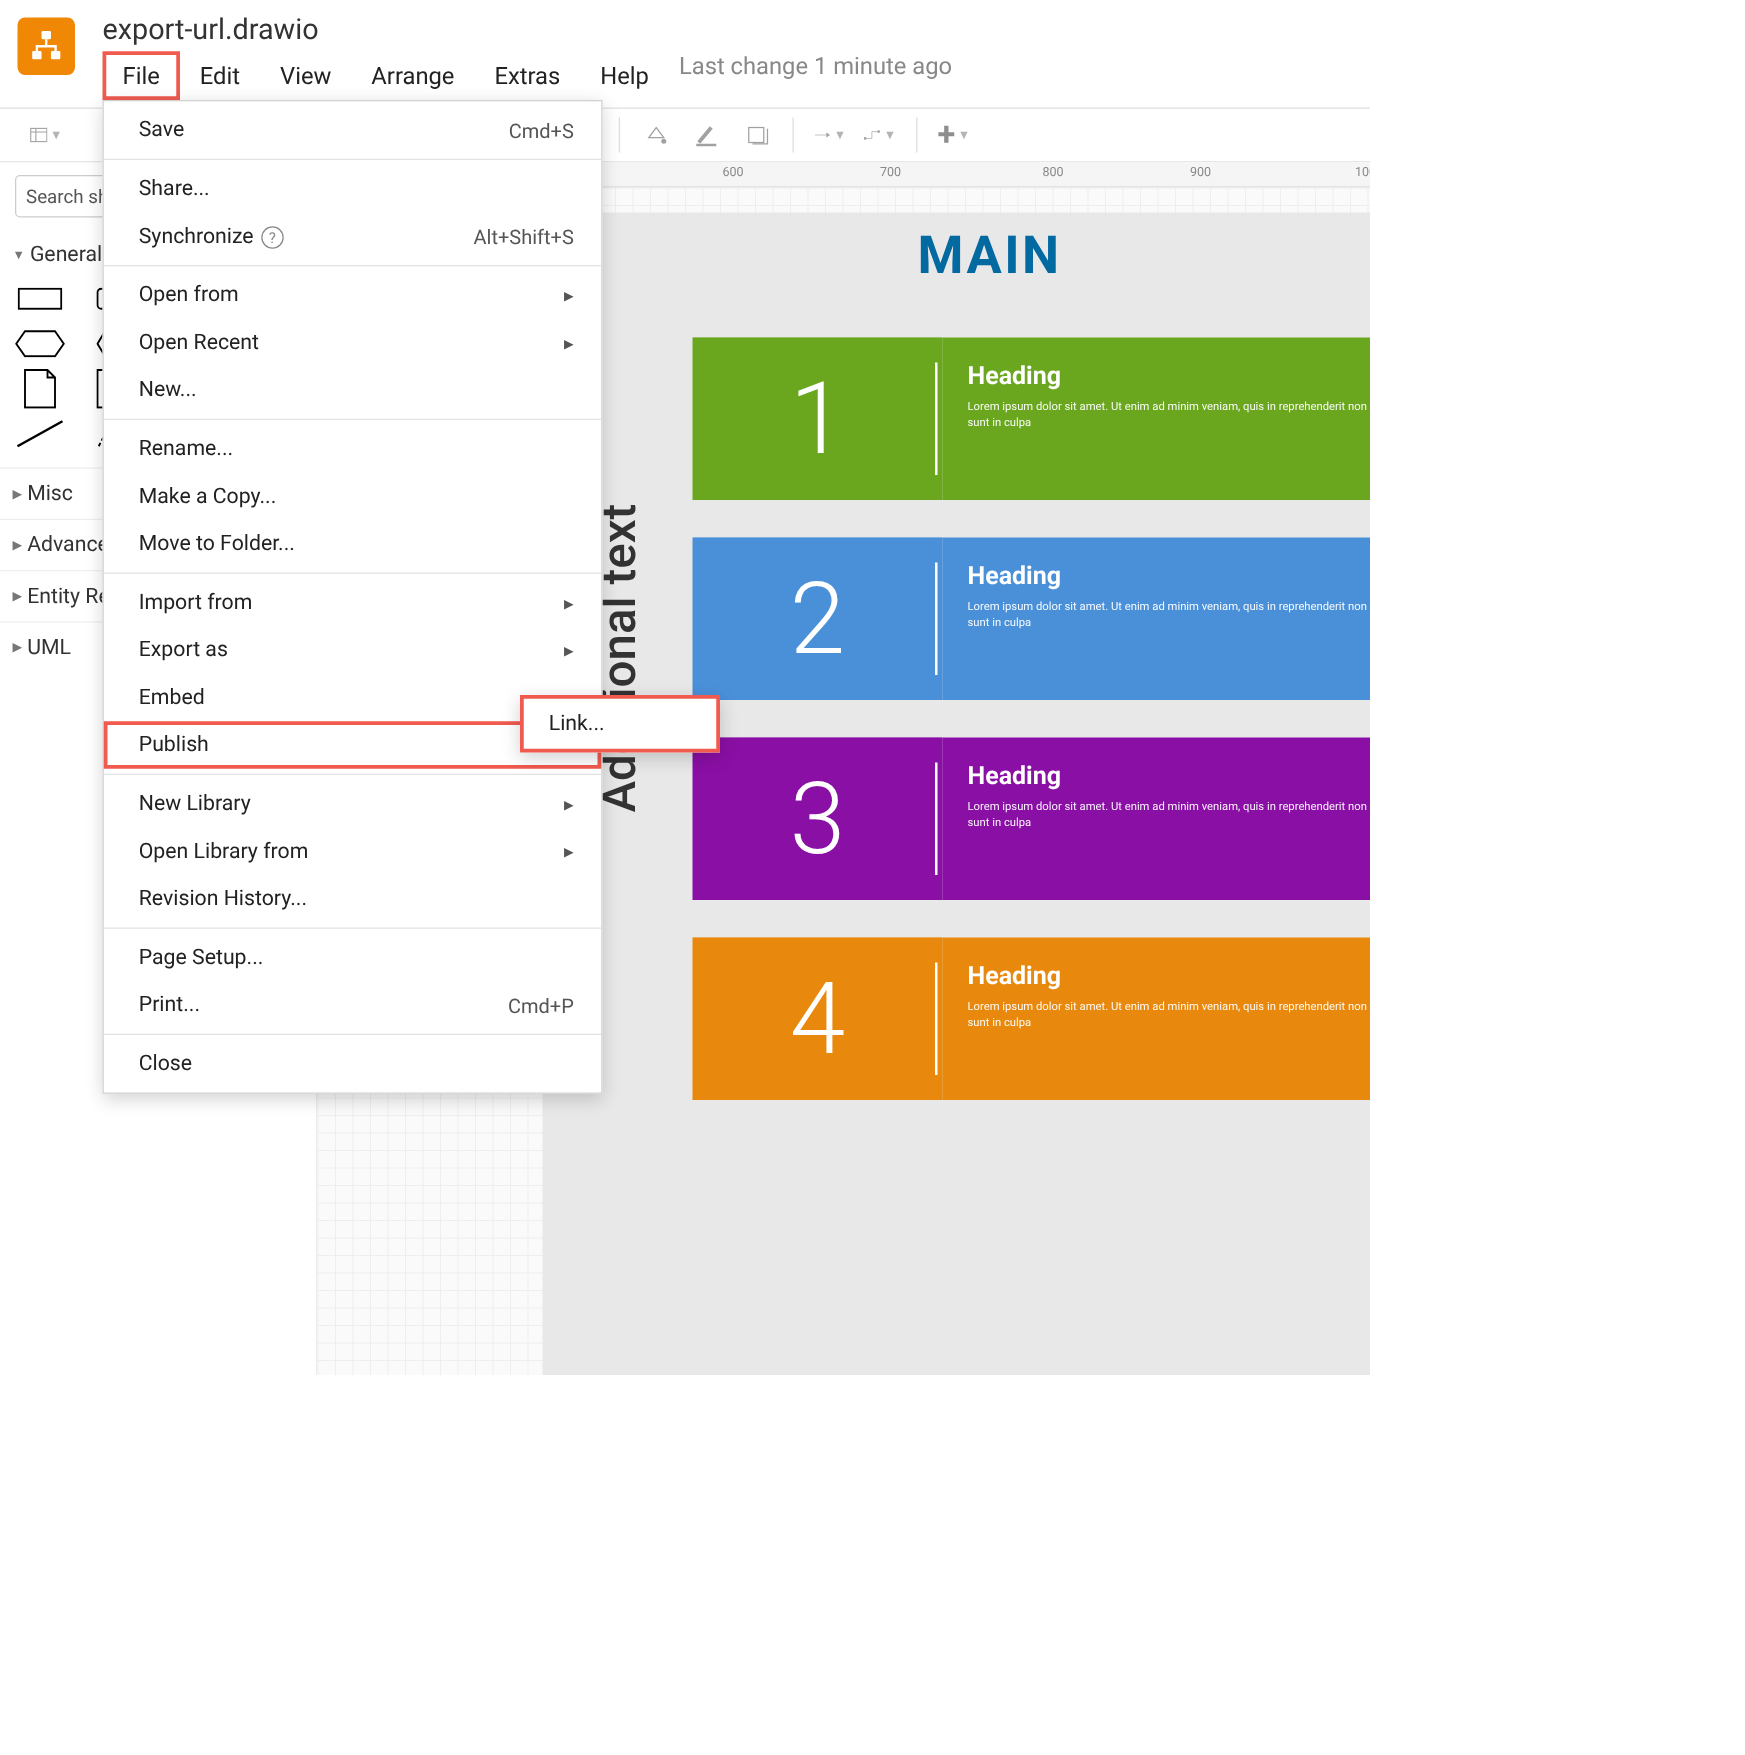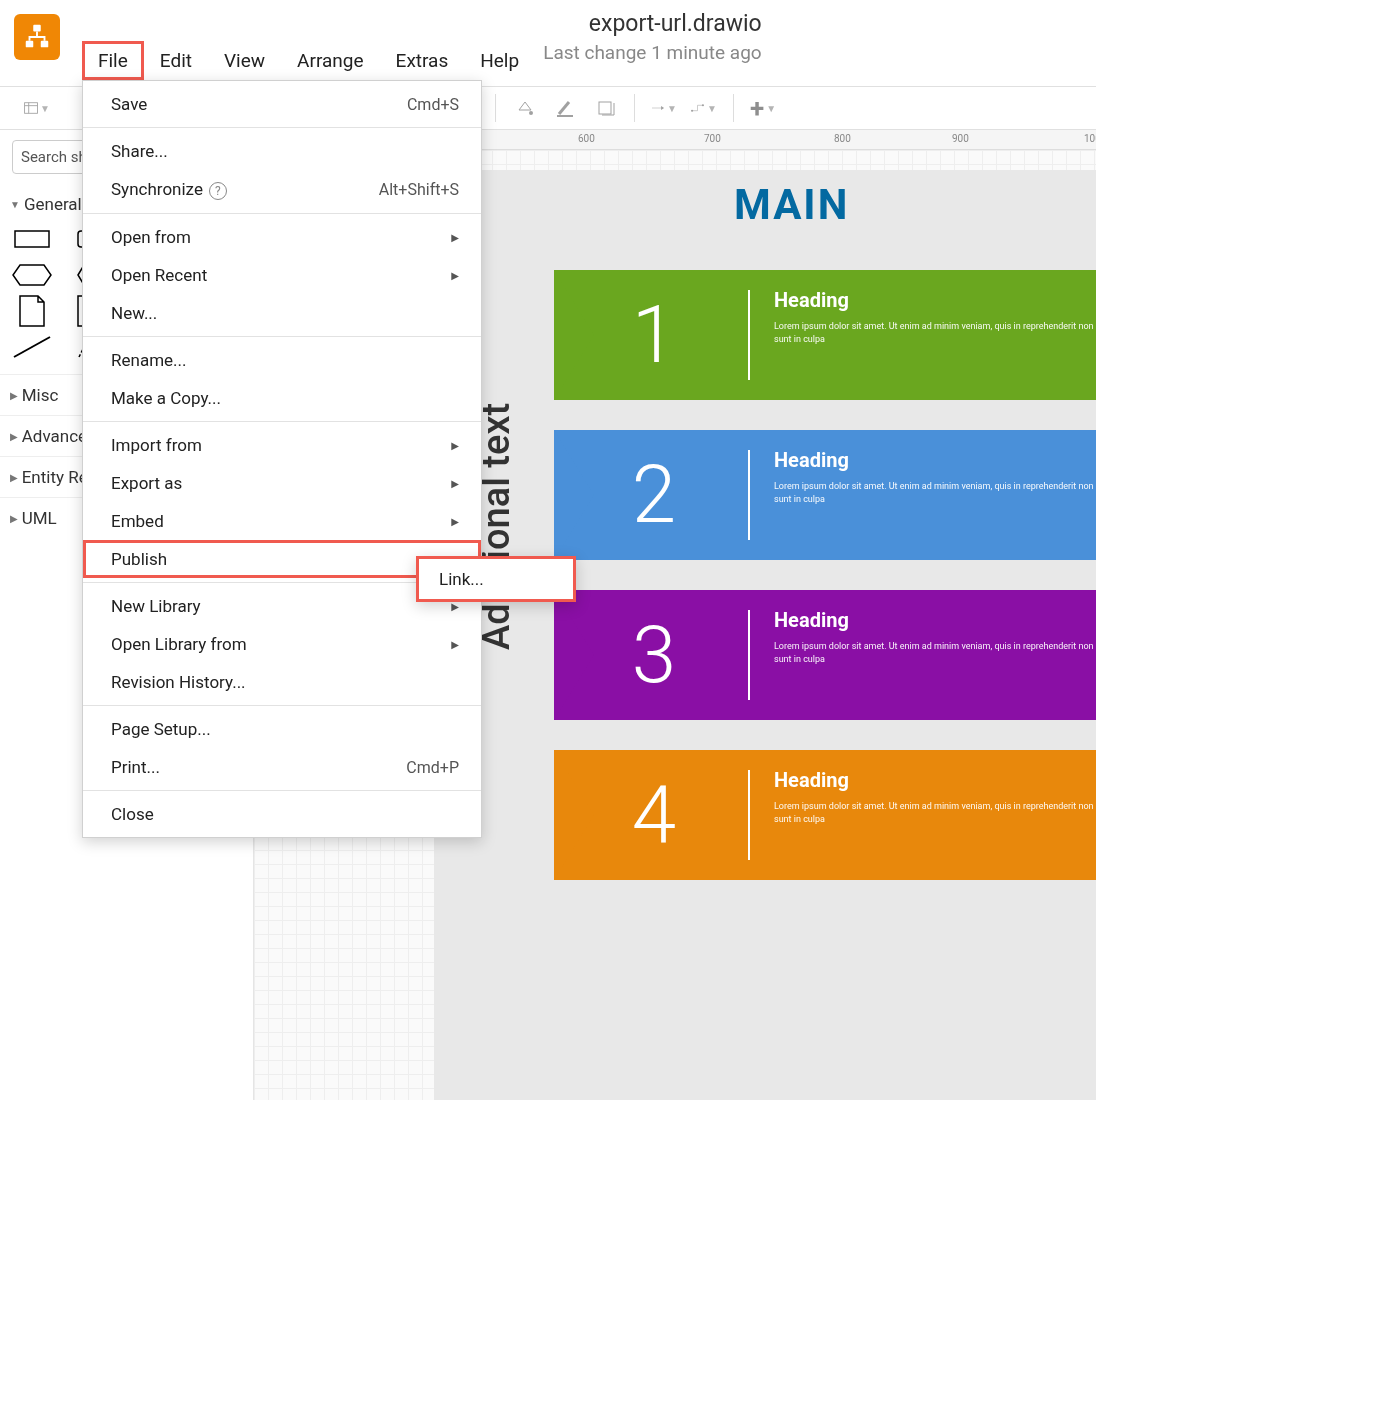--- a/index.html
+++ b/index.html
@@ -1,19 +1,19 @@
 <!DOCTYPE html>
 <html><head>
 <meta charset="utf-8">
 <style>
   * { margin:0; padding:0; box-sizing:border-box; font-family: -apple-system, BlinkMacSystemFont, "Segoe UI", Roboto, Helvetica, Arial, sans-serif; }
   body { background:#fff; color:#000; font-size:16px; width:1096px; height:1100px; overflow:hidden; }
 
   
-  .hdr { display:flex; align-items:flex-start; padding:8px 10px 0 14px;text-align:right; }
+  .hdr { display:flex; align-items:flex-start; padding:8px 10px 0 14px; }
   .logo { width:46px; height:46px; background:#f08705; border-radius:6px; display:flex; align-items:center; justify-content:center; margin-top:6px; }
   .logo svg { width:30px; height:30px; }
   .title-area { margin-left:22px; }
   .doc-title { font-size:23px; font-weight:400; color:#333; margin-bottom:4px; margin-top:2px; }
   .menubar { display:flex; gap:0; }
   .menu-item { padding:8px 16px; font-size:19px; color:#222; cursor:pointer; }
   .menu-item.active { border:3px solid #f05a4f; padding:5px 13px; }
   .last-change { font-size:19px; color:#888; margin-left:8px; cursor:pointer; }
 
   
@@ -375,20 +375,23 @@
     <div class="dd-item">
       <span>New...</span>
     </div>
     <div class="dd-div"></div>
     <div class="dd-item">
       <span>Rename...</span>
     </div>
     <div class="dd-item">
       <span>Make a Copy...</span>
     </div>
+    <div class="dd-item">
+      <span>Move to Folder...</span>
+    </div>
     <div class="dd-div"></div>
     <div class="dd-item">
       <span>Import from</span>
       <span class="dd-sub"></span>
     </div>
     <div class="dd-item">
       <span>Export as</span>
       <span class="dd-sub"></span>
     </div>
     <div class="dd-item">

